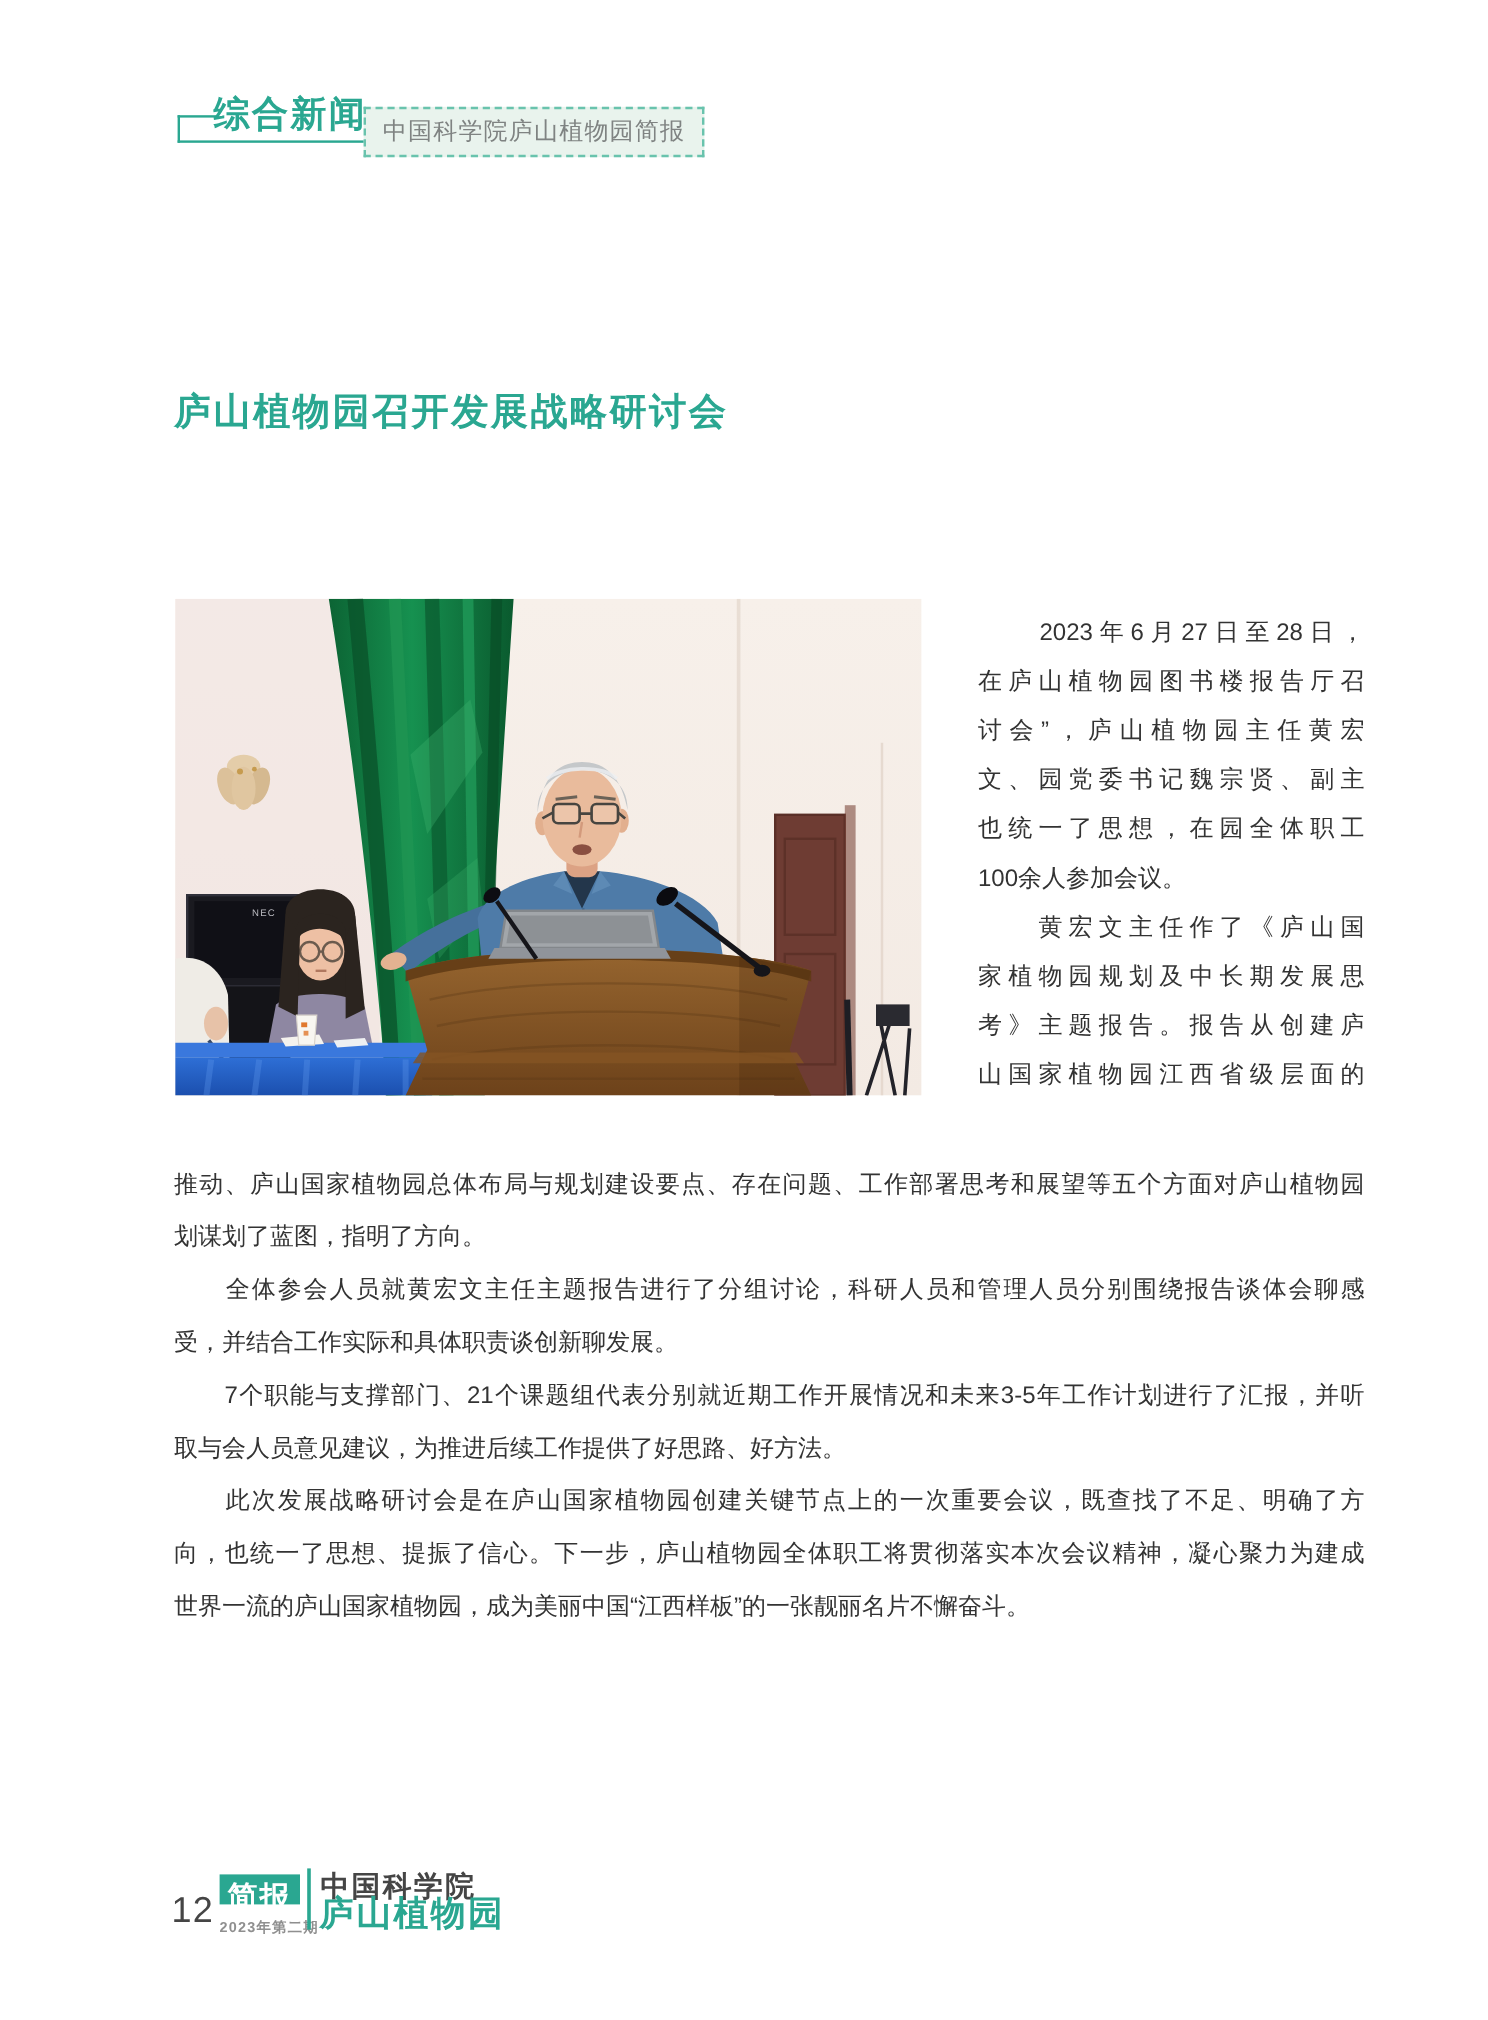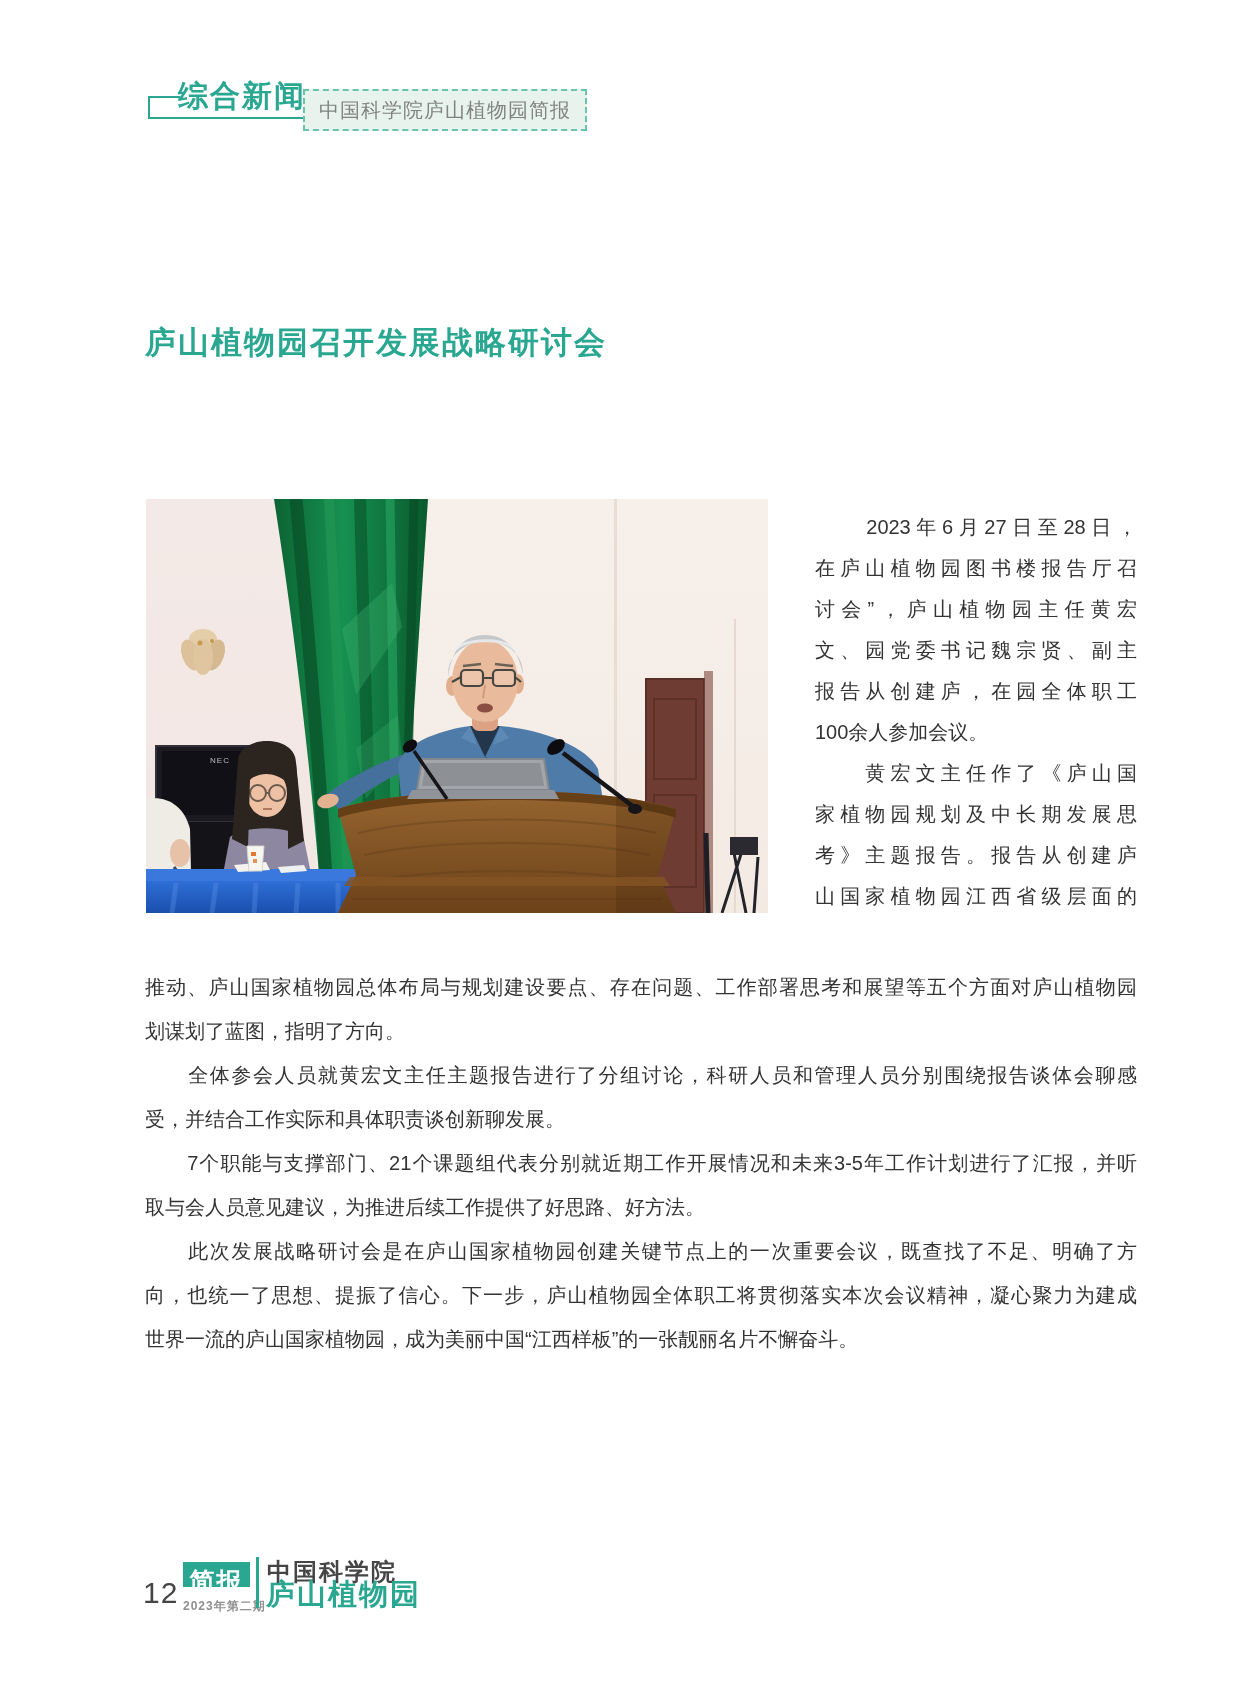--- a/index.html
+++ b/index.html
@@ -217,21 +217,21 @@
         <ellipse cx="489" cy="310" rx="7" ry="5" fill="#15151a"></ellipse>
       </g>
     </svg>
   </div>
 
   <div class="col-text">
       <div class="text-line">　　2023年6月27日至28日，</div>
       <div class="text-line">在庐山植物园图书楼报告厅召</div>
       <div class="text-line">讨会”，庐山植物园主任黄宏</div>
       <div class="text-line">文、园党委书记魏宗贤、副主</div>
-      <div class="text-line">报告从创建庐，在园全体职工</div>
+      <div class="text-line">也统一了思想，在园全体职工</div>
       <div class="text-line para-end">100余人参加会议。</div>
       <div class="text-line">　　黄宏文主任作了《庐山国</div>
       <div class="text-line">家植物园规划及中长期发展思</div>
       <div class="text-line">考》主题报告。报告从创建庐</div>
       <div class="text-line">山国家植物园江西省级层面的</div>
     </div>
 
   <div class="full-text">
       <div class="text-line">推动、庐山国家植物园总体布局与规划建设要点、存在问题、工作部署思考和展望等五个方面对庐山植物园</div>
       <div class="text-line para-end">划谋划了蓝图，指明了方向。</div>

